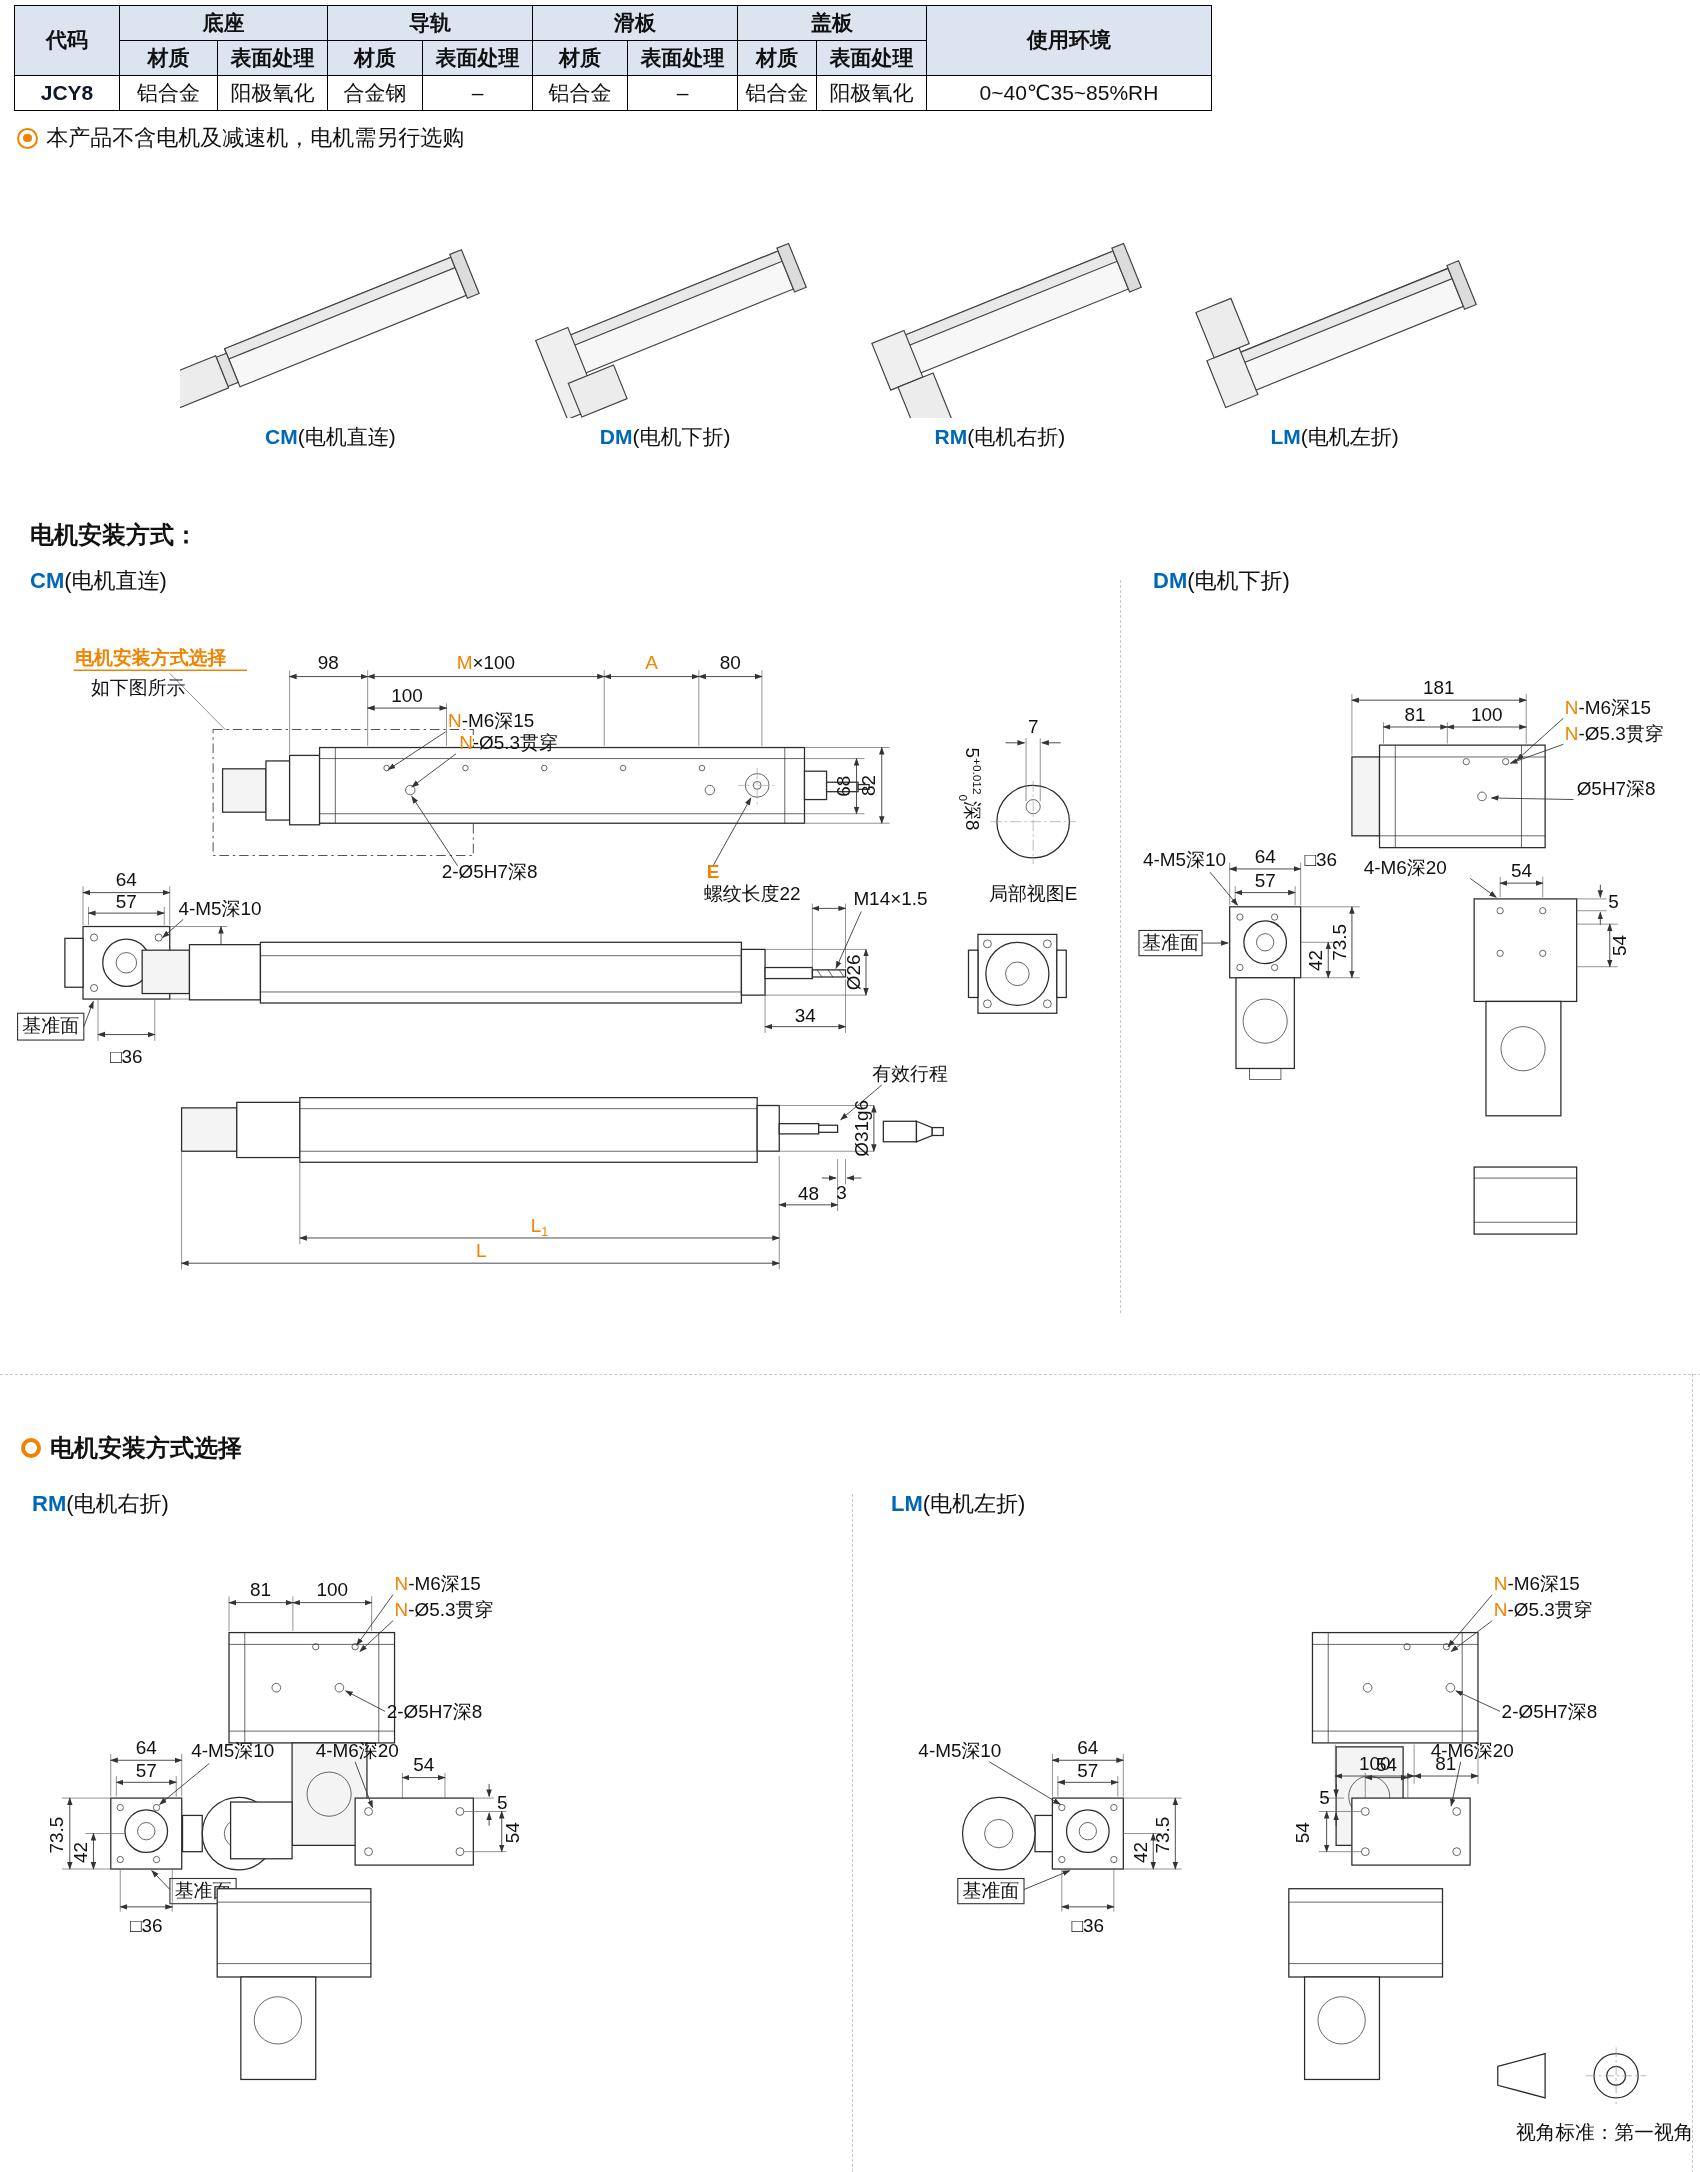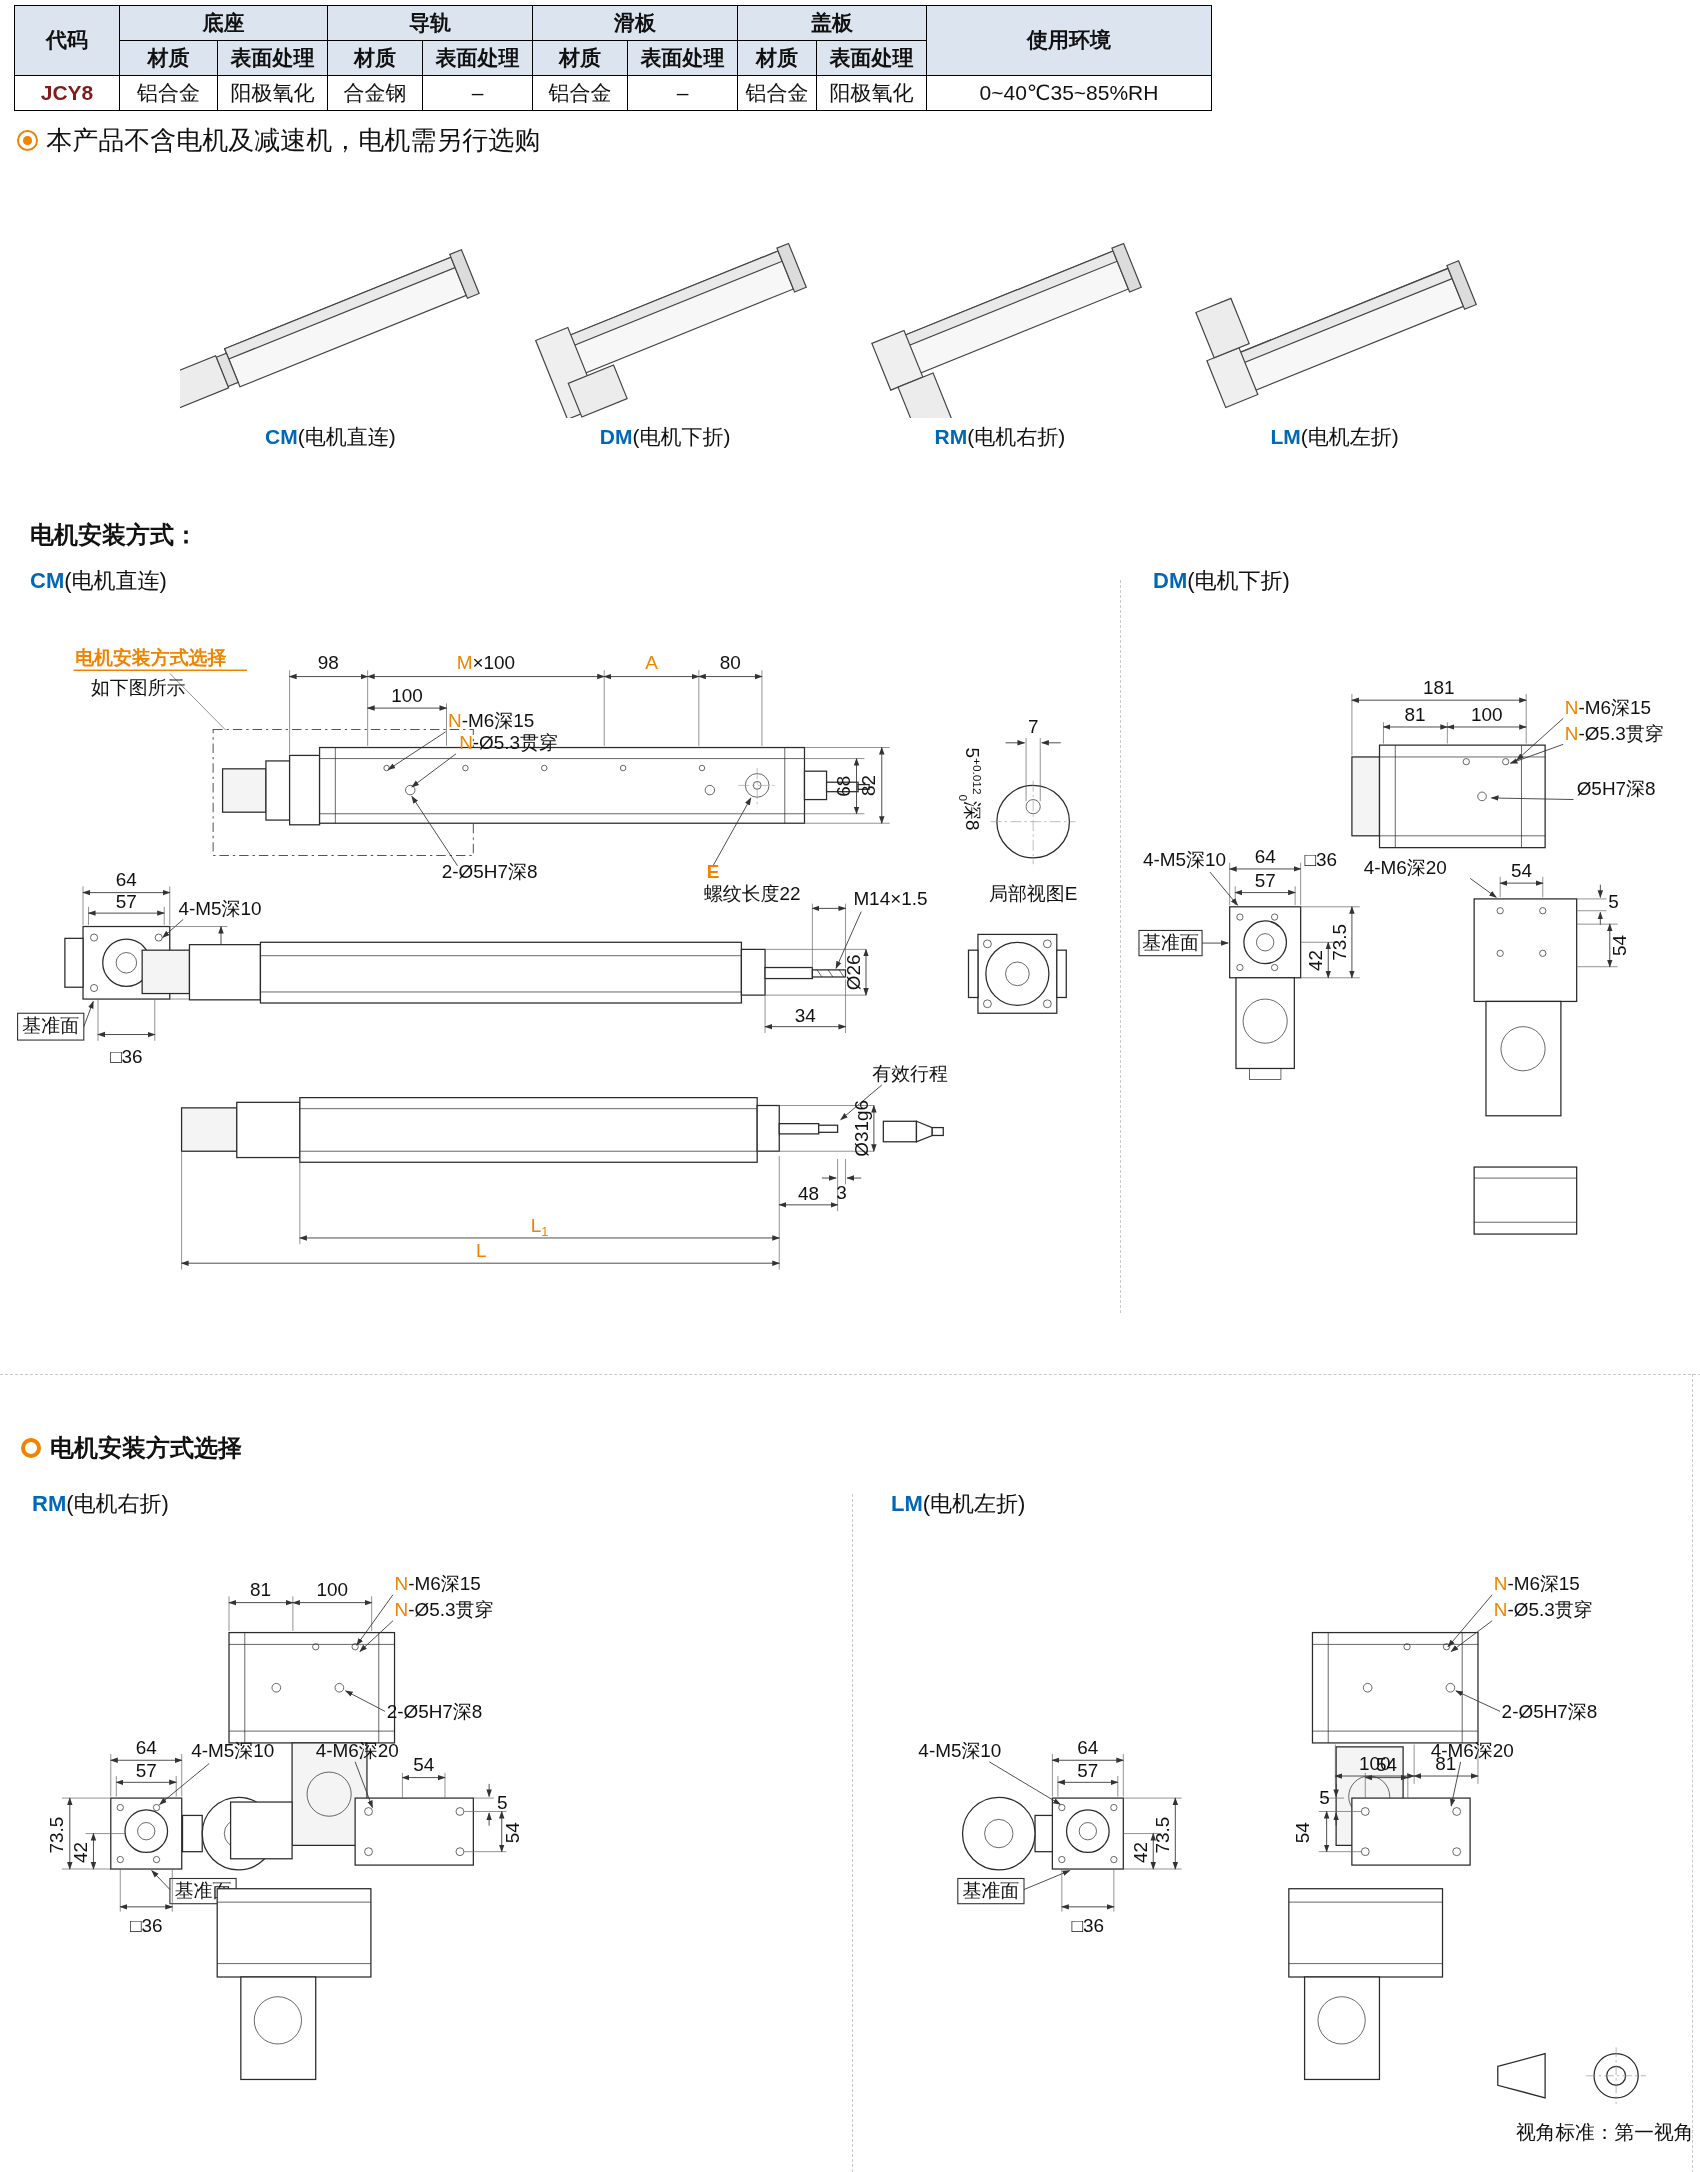--- a/index.html
+++ b/index.html
@@ -4,24 +4,24 @@
 <style>
   * { margin:0; padding:0; box-sizing:border-box; }
   html,body { background:#fff; }
   body { font-family:"Liberation Sans","DejaVu Sans",sans-serif; color:#111; }
   .page { position:relative; width:1701px; height:2172px; background:#fff; overflow:hidden; }
 
   
   table.spec { position:absolute; left:14px; top:4.7px; border-collapse:collapse; font-size:21px; table-layout:fixed; }
   table.spec th, table.spec td { border:1.6px solid #000; text-align:center; vertical-align:middle; height:35px; padding:0 4.7px; }
   table.spec th { background:#dce4ef; font-weight:bold; }
-  .code-cell { color:#7f1d1d; font-weight:bold; }
+  .code-cell { color:#0f172a; font-weight:bold; }
 
   
-  .note-row { position:absolute; left:17.3px; top:123px; display:flex; align-items:center; font-size:26px; }
+  .note-row { position:absolute; left:17.3px; top:123px; display:flex; align-items:center; font-size:22px; }
   .target-icon { width:21px; height:21px; border:2.4px solid #f08300; border-radius:50%; display:inline-flex; align-items:center; justify-content:center; margin-right:8px; }
   .target-icon::after { content:""; width:8.7px; height:8.7px; background:#f08300; border-radius:50%; }
   .ring-icon { width:20px; height:20px; border:4px solid #f08300; border-radius:50%; display:inline-block; margin-right:9.5px; }
 
   
   .thumbs { position:absolute; left:170px; top:207px; width:1325px; display:flex; gap:14px; }
   .thumb { flex:1; text-align:center; }
   .thumb-label { font-size:21px; margin-top:1.6px; }
   .thumb-label .code { color:#0068b7; font-weight:bold; }
 

